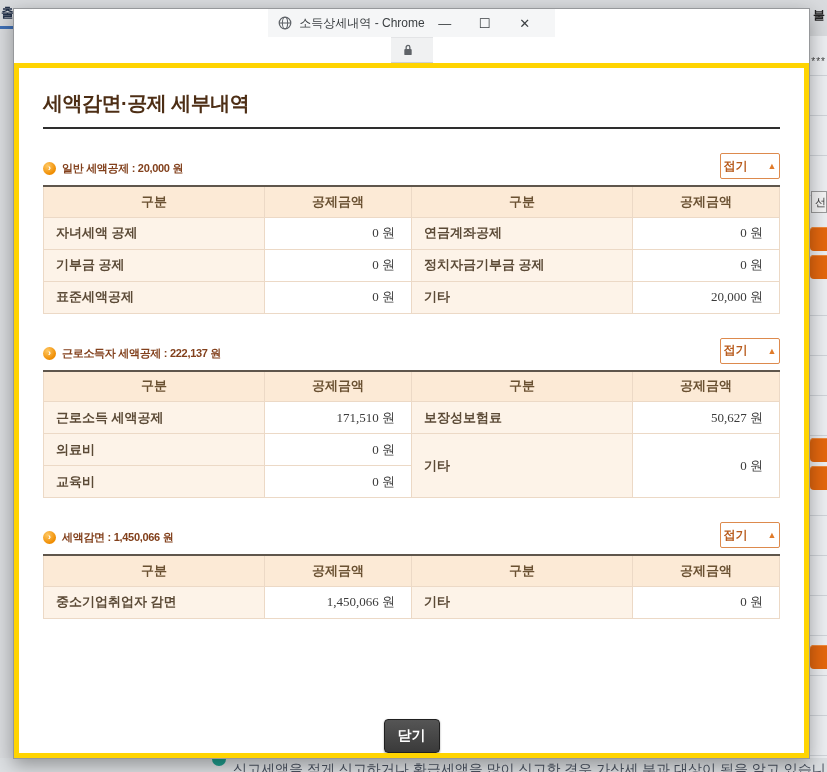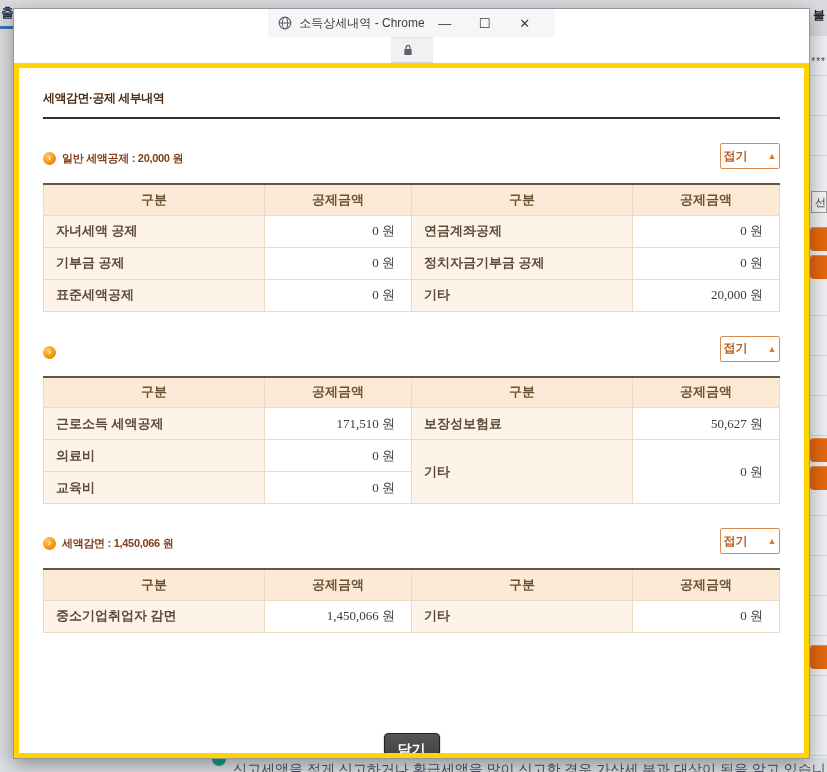--- a/index.html
+++ b/index.html
@@ -51,42 +51,42 @@
     display:flex; align-items:center; padding:0 12px; flex:0 0 auto;
   }
   .lock { width:10px; height:12px; margin-right:8px; flex:0 0 auto; }
   .url-text { font-size:13px; color:#5f6368; white-space:nowrap; overflow:hidden; }
 
   
   .content {
     flex:1 1 auto; border:5px solid #ffd401; background:#fff;
     padding:22px 24px 0 24px; overflow:hidden;
   }
-  .page-title { font-size:12px; font-weight:bold; color:#4d2e15; letter-spacing:-0.5px; }
+  .page-title { font-size:20px; font-weight:bold; color:#4d2e15; letter-spacing:-0.5px; }
   .title-rule { height:2px; background:#2e2e2e; margin-top:10px; }
 
   .section { margin-top:22px; }
   .section-head { display:flex; align-items:flex-end; justify-content:space-between; height:28px; }
   .section-label { display:flex; align-items:center; padding-bottom:3px; }
   .bullet {
     width:13px; height:13px; border-radius:50%;
     background:radial-gradient(circle at 35% 30%, #ffc863, #ef8c00 70%);
     color:#fff; font-size:9px; font-weight:bold; line-height:13px; text-align:center;
     margin-right:6px; flex:0 0 auto;
   }
   .section-title { font-size:11px; font-weight:bold; color:#82401c; letter-spacing:-0.3px; }
   .collapse-btn {
     width:60px; height:26px; background:#fff; border:1px solid #dd8a4d; border-radius:2px;
     font-size:12px; font-weight:bold; color:#b85c1e; cursor:pointer;
     display:flex; align-items:center; justify-content:center; gap:20px;
     font-family:"Liberation Sans","DejaVu Sans",sans-serif;
   }
   .collapse-btn .arr { font-size:9px; color:#e07b2a; }
 
-  table { width:100%; border-collapse:collapse; margin-top:14px; table-layout:fixed; }
+  table { width:100%; border-collapse:collapse; margin-top:6px; table-layout:fixed; }
   table { border-top:2px solid #5f564c; border-bottom:1px solid #e8d5c2; }
   th, td { border:1px solid #ecd9c6; }
   th {
     height:31px; background:#fcead6; color:#6a5132; font-size:13px; font-weight:bold; text-align:center;
   }
   td { height:32px; font-size:13px; }
   td.lbl { background:#fdf3e8; color:#5b4a36; font-weight:bold; padding-left:12px; text-align:left; }
   td.val { background:#fff; color:#3b3b3b; text-align:right; padding-right:16px; font-weight:normal;font-family:Liberation Serif, serif; }
 
   .close-row { text-align:center; margin-top:100px; }
@@ -187,20 +187,21 @@
           <td class="val">20,000 원</td>
         </tr>
       </tbody>
         </table>
     </div>
 
     <div class="section">
       <div class="section-head">
         <div class="section-label">
           <span class="bullet">›</span>
+          <span class="section-title">근로소득자 세액공제 : 222,137 원</span>
         </div>
         <button class="collapse-btn">
           <span>접기</span>
           <span class="arr">▲</span>
         </button>
       </div>
       <table>
         <colgroup>
             <col style="width:30%">
             <col style="width:20%">

